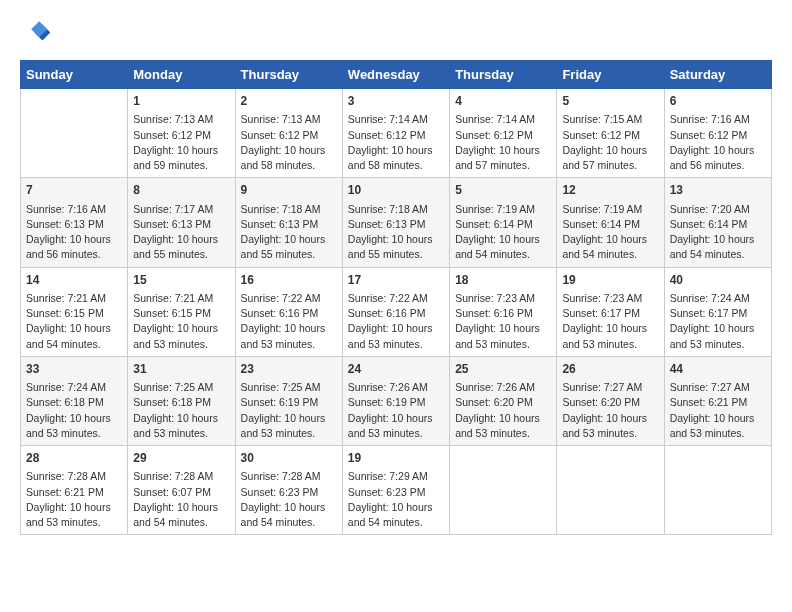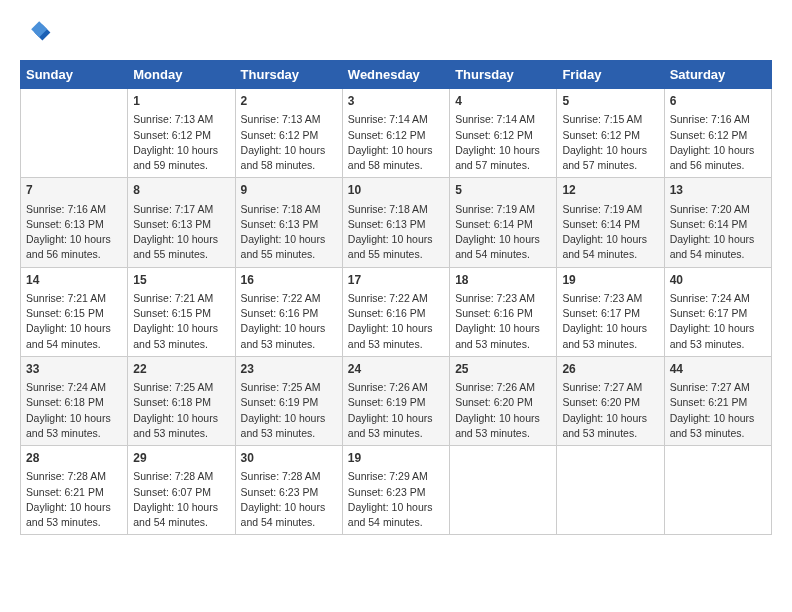--- a/index.html
+++ b/index.html
@@ -148,21 +148,21 @@
           <td><span class="day-num">14</span><span>Sunrise: 7:21 AM</span><br><span>Sunset: 6:15 PM</span><br><span>Daylight: 10 hours and 54 minutes.</span></td>
           <td><span class="day-num">15</span><span>Sunrise: 7:21 AM</span><br><span>Sunset: 6:15 PM</span><br><span>Daylight: 10 hours and 53 minutes.</span></td>
           <td><span class="day-num">16</span><span>Sunrise: 7:22 AM</span><br><span>Sunset: 6:16 PM</span><br><span>Daylight: 10 hours and 53 minutes.</span></td>
           <td><span class="day-num">17</span><span>Sunrise: 7:22 AM</span><br><span>Sunset: 6:16 PM</span><br><span>Daylight: 10 hours and 53 minutes.</span></td>
           <td><span class="day-num">18</span><span>Sunrise: 7:23 AM</span><br><span>Sunset: 6:16 PM</span><br><span>Daylight: 10 hours and 53 minutes.</span></td>
           <td><span class="day-num">19</span><span>Sunrise: 7:23 AM</span><br><span>Sunset: 6:17 PM</span><br><span>Daylight: 10 hours and 53 minutes.</span></td>
           <td><span class="day-num">40</span><span>Sunrise: 7:24 AM</span><br><span>Sunset: 6:17 PM</span><br><span>Daylight: 10 hours and 53 minutes.</span></td>
         </tr>
         <tr>
           <td><span class="day-num">33</span><span>Sunrise: 7:24 AM</span><br><span>Sunset: 6:18 PM</span><br><span>Daylight: 10 hours and 53 minutes.</span></td>
-          <td><span class="day-num">22</span><span>Sunrise: 7:25 AM</span><br><span>Sunset: 6:18 PM</span><br><span>Daylight: 10 hours and 53 minutes.</span></td>
+          <td><span class="day-num">31</span><span>Sunrise: 7:25 AM</span><br><span>Sunset: 6:18 PM</span><br><span>Daylight: 10 hours and 53 minutes.</span></td>
           <td><span class="day-num">23</span><span>Sunrise: 7:25 AM</span><br><span>Sunset: 6:19 PM</span><br><span>Daylight: 10 hours and 53 minutes.</span></td>
           <td><span class="day-num">24</span><span>Sunrise: 7:26 AM</span><br><span>Sunset: 6:19 PM</span><br><span>Daylight: 10 hours and 53 minutes.</span></td>
           <td><span class="day-num">25</span><span>Sunrise: 7:26 AM</span><br><span>Sunset: 6:20 PM</span><br><span>Daylight: 10 hours and 53 minutes.</span></td>
           <td><span class="day-num">26</span><span>Sunrise: 7:27 AM</span><br><span>Sunset: 6:20 PM</span><br><span>Daylight: 10 hours and 53 minutes.</span></td>
           <td><span class="day-num">44</span><span>Sunrise: 7:27 AM</span><br><span>Sunset: 6:21 PM</span><br><span>Daylight: 10 hours and 53 minutes.</span></td>
         </tr>
         <tr>
           <td><span class="day-num">28</span><span>Sunrise: 7:28 AM</span><br><span>Sunset: 6:21 PM</span><br><span>Daylight: 10 hours and 53 minutes.</span></td>
           <td><span class="day-num">29</span><span>Sunrise: 7:28 AM</span><br><span>Sunset: 6:07 PM</span><br><span>Daylight: 10 hours and 54 minutes.</span></td>
           <td><span class="day-num">30</span><span>Sunrise: 7:28 AM</span><br><span>Sunset: 6:23 PM</span><br><span>Daylight: 10 hours and 54 minutes.</span></td>

